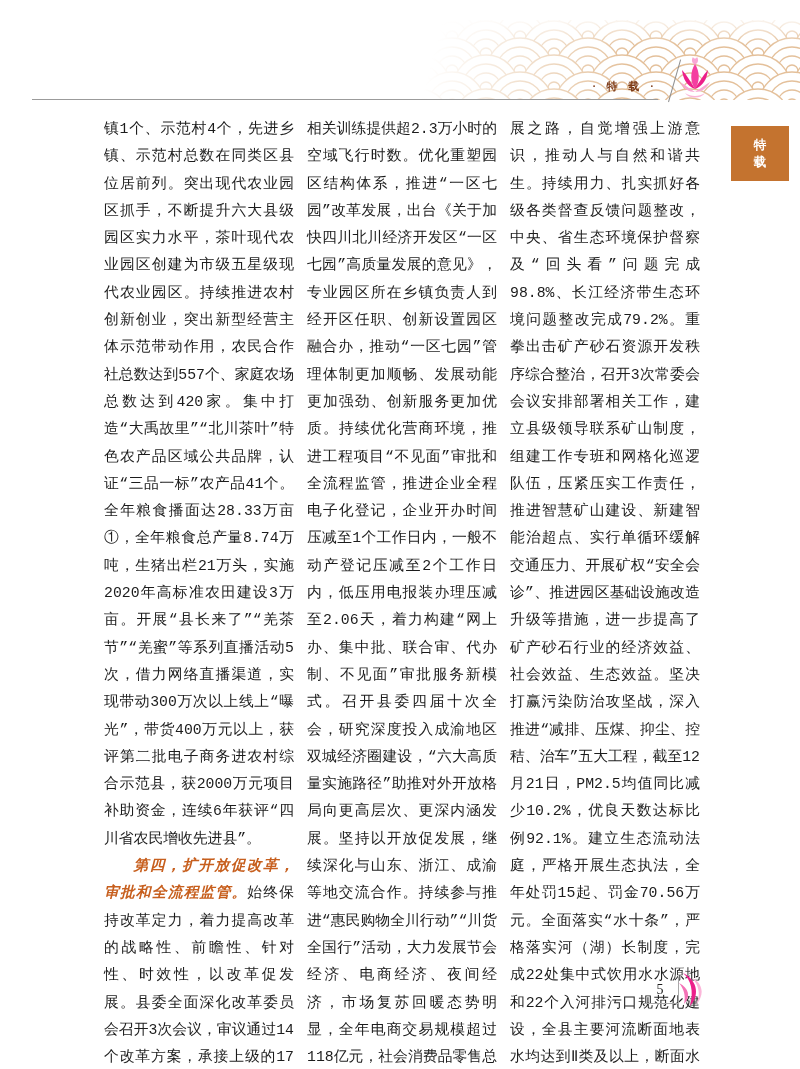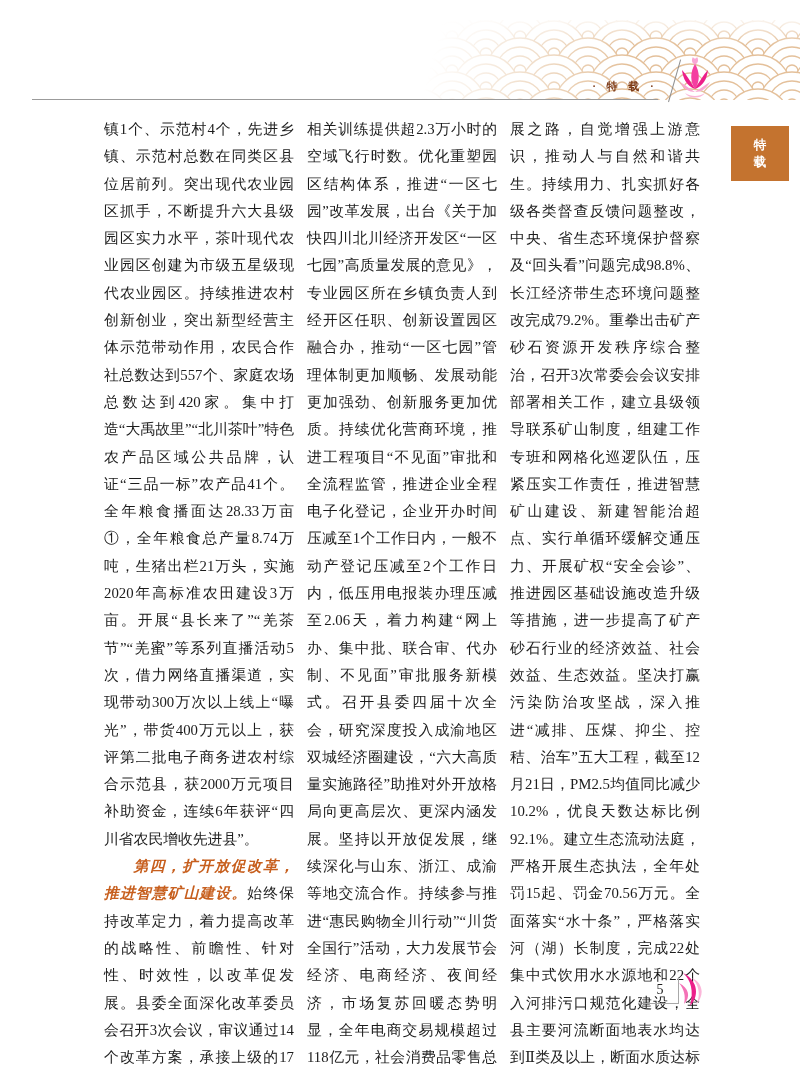--- a/index.html
+++ b/index.html
@@ -25,21 +25,21 @@
   .header-flower { position:absolute; left:679px; top:56px; width:32px; height:46px; }
   
   .side-tab {
     position:absolute; left:731px; top:126px; width:58px; height:55px;
     display:flex; flex-direction:column; align-items:center; justify-content:center; gap:5px;
   }
   .side-tab .ch { color:#ffffff; font-size:12.5px; font-weight:bold; line-height:1; }
   
   .content { position:absolute; left:104px; top:116px; width:596px; display:flex; gap:13px; }
   .col { width:190px; font-size:14.8px; line-height:27.3px; color:#1c1c1c; text-align:justify; }
-  .col p { margin:0; }
+  .col p { margin:0;font-family:Liberation Mono, monospace; }
   p.cont { text-indent:0; }
   p.new  { text-indent:2em; }
   .jl { text-align-last:justify; }
   .hd { color:#c75f1e; font-style:italic; font-weight:bold; }
   
   .page-num-box {
     position:absolute; left:642px; top:977px; width:36px; height:26px;
     border-right:1px solid #a8a8a8; border-bottom:1px solid #a8a8a8;
     display:flex; align-items:center; justify-content:center;
     font-size:14px; color:#1c1c1c;
@@ -103,21 +103,21 @@
 </div>
 
 <div class="side-tab" style="background:#c4732f;">
   <span class="ch">特</span>
   <span class="ch">载</span>
 </div>
 
 <div class="content">
   <div class="col">
     <p class="cont">镇1个、示范村4个，先进乡镇、示范村总数在同类区县位居前列。突出现代农业园区抓手，不断提升六大县级园区实力水平，茶叶现代农业园区创建为市级五星级现代农业园区。持续推进农村创新创业，突出新型经营主体示范带动作用，农民合作社总数达到557个、家庭农场总数达到420家。集中打造“大禹故里”“北川茶叶”特色农产品区域公共品牌，认证“三品一标”农产品41个。全年粮食播面达28.33万亩①，全年粮食总产量8.74万吨，生猪出栏21万头，实施2020年高标准农田建设3万亩。开展“县长来了”“羌茶节”“羌蜜”等系列直播活动5次，借力网络直播渠道，实现带动300万次以上线上“曝光”，带货400万元以上，获评第二批电子商务进农村综合示范县，获2000万元项目补助资金，连续6年获评“四川省农民增收先进县”。</p>
-    <p class="new jl"><span class="hd">第四，扩开放促改革，推进智慧矿山建设。</span><span>始终保持改革定力，着力提高改革的战略性、前瞻性、针对性、时效性，以改革促发展。县委全面深化改革委员会召开3次会议，审议通过14个改革方案，承接上级的17项重大改革试点任务全面完成。加快低空空域管理改革，取得真高1200～1600米，面积700平方千米的北川通用机场本场空域，累计为企业及</span></p>
+    <p class="new jl"><span class="hd">第四，扩开放促改革，审批和全流程监管。</span><span>始终保持改革定力，着力提高改革的战略性、前瞻性、针对性、时效性，以改革促发展。县委全面深化改革委员会召开3次会议，审议通过14个改革方案，承接上级的17项重大改革试点任务全面完成。加快低空空域管理改革，取得真高1200～1600米，面积700平方千米的北川通用机场本场空域，累计为企业及</span></p>
   </div>
   <div class="col">
     <p class="cont">相关训练提供超2.3万小时的空域飞行时数。优化重塑园区结构体系，推进“一区七园”改革发展，出台《关于加快四川北川经济开发区“一区七园”高质量发展的意见》，专业园区所在乡镇负责人到经开区任职、创新设置园区融合办，推动“一区七园”管理体制更加顺畅、发展动能更加强劲、创新服务更加优质。持续优化营商环境，推进工程项目“不见面”审批和全流程监管，推进企业全程电子化登记，企业开办时间压减至1个工作日内，一般不动产登记压减至2个工作日内，低压用电报装办理压减至2.06天，着力构建“网上办、集中批、联合审、代办制、不见面”审批服务新模式。召开县委四届十次全会，研究深度投入成渝地区双城经济圈建设，“六大高质量实施路径”助推对外开放格局向更高层次、更深内涵发展。坚持以开放促发展，继续深化与山东、浙江、成渝等地交流合作。持续参与推进“惠民购物全川行动”“川货全国行”活动，大力发展节会经济、电商经济、夜间经济，市场复苏回暖态势明显，全年电商交易规模超过118亿元，社会消费品零售总额负增长逐月收窄、可望转正。</p>
 
   </div>
   <div class="col">
     <p class="cont jl">展之路，自觉增强上游意识，推动人与自然和谐共生。持续用力、扎实抓好各级各类督查反馈问题整改，中央、省生态环境保护督察及“回头看”问题完成98.8%、长江经济带生态环境问题整改完成79.2%。重拳出击矿产砂石资源开发秩序综合整治，召开3次常委会会议安排部署相关工作，建立县级领导联系矿山制度，组建工作专班和网格化巡逻队伍，压紧压实工作责任，推进智慧矿山建设、新建智能治超点、实行单循环缓解交通压力、开展矿权“安全会诊”、推进园区基础设施改造升级等措施，进一步提高了矿产砂石行业的经济效益、社会效益、生态效益。坚决打赢污染防治攻坚战，深入推进“减排、压煤、抑尘、控秸、治车”五大工程，截至12月21日，PM2.5均值同比减少10.2%，优良天数达标比例92.1%。建立生态流动法庭，严格开展生态执法，全年处罚15起、罚金70.56万元。全面落实“水十条”，严格落实河（湖）长制度，完成22处集中式饮用水水源地和22个入河排污口规范化建设，全县主要河流断面地表水均达到Ⅱ类及以上，断面水质达标率100%，实现了河畅、水清、岸绿、景美目标，县河长制办公室获评全省优</p>
 
   </div>
 </div>

